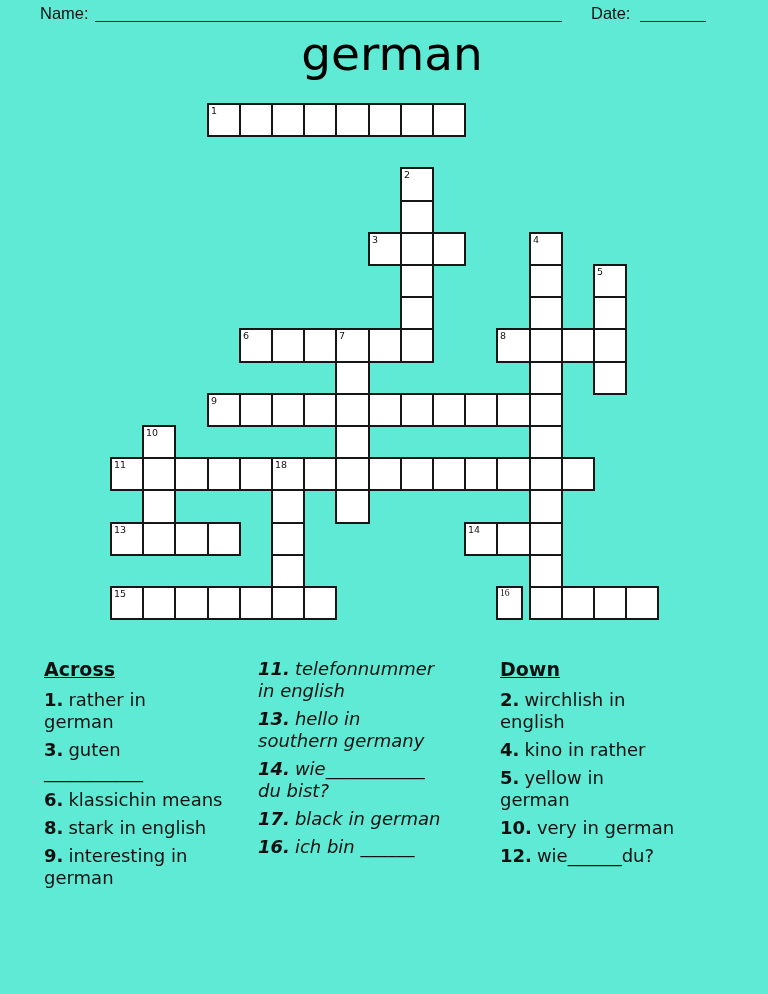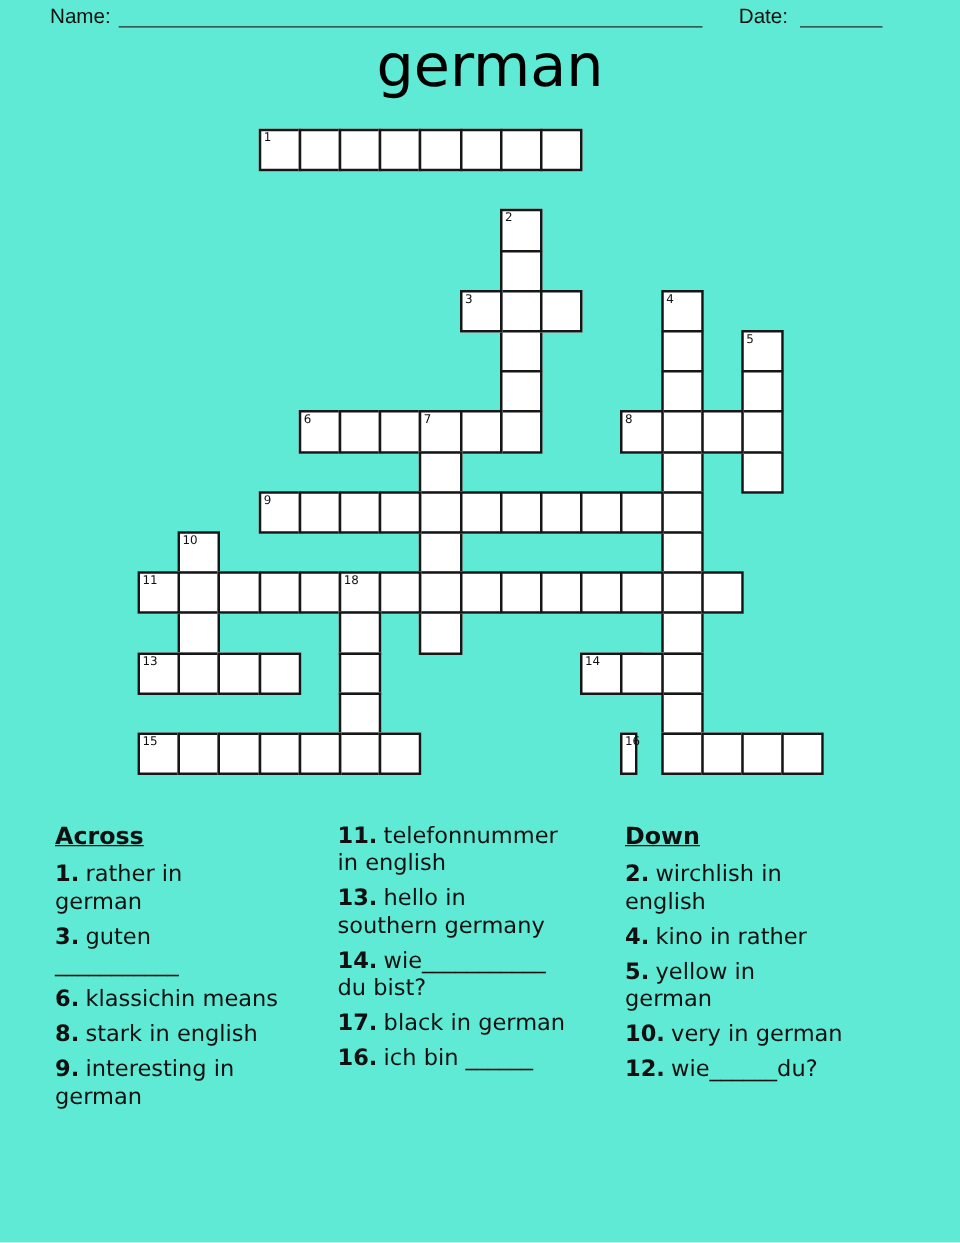--- a/index.html
+++ b/index.html
@@ -19,21 +19,21 @@
            font-size:47px; font-weight:500; color:#000; }
 
   
   .grid { position:absolute; left:0; top:0; width:768px; height:650px; }
   .cell { position:absolute; background:#fff; border:2px solid #161616; box-sizing:border-box; }
   .cellnum { position:absolute; top:0px; left:2px; font-size:9.5px; line-height:11px; color:#111; }
 
   
   .clue-col { position:absolute; top:658px; color:#101010; }
   .col-a { left:44px;  width:222px; }
-  .col-b { left:270px; width:226px; }
+  .col-b { left:258px; width:226px;font-style:italic; }
   .col-c { left:500px; width:250px; }
   .clue-head { font-size:19px; font-weight:bold; text-decoration:underline; margin:0 0 9px 0; }
   .clue { font-size:18px; line-height:22px; margin:0 0 6px 0; }
   .clue b { margin-right:5px; }
   .clue span { white-space:pre-wrap; }
 </style>
 </head>
 <body>
 
 <div class="page">
@@ -153,21 +153,21 @@
       </div>
       <div class="cell" style="left: 496px; top: 522px; width: 35px; height: 34px; border-color: rgb(22, 22, 22);"></div>
       <div class="cell" style="left: 110px; top: 586px; width: 34px; height: 34px; border-color: rgb(22, 22, 22);">
         <span class="cellnum">15</span>
       </div>
       <div class="cell" style="left: 142px; top: 586px; width: 34px; height: 34px; border-color: rgb(22, 22, 22);"></div>
       <div class="cell" style="left: 174px; top: 586px; width: 35px; height: 34px; border-color: rgb(22, 22, 22);"></div>
       <div class="cell" style="left: 207px; top: 586px; width: 34px; height: 34px; border-color: rgb(22, 22, 22);"></div>
       <div class="cell" style="left: 239px; top: 586px; width: 34px; height: 34px; border-color: rgb(22, 22, 22);"></div>
       <div class="cell" style="left: 303px; top: 586px; width: 34px; height: 34px; border-color: rgb(22, 22, 22);"></div>
-      <div class="cell" style="left: 496px; top: 586px; width: 14px; height: 34px; border-color: rgb(22, 22, 22);">
+      <div class="cell" style="left: 496px; top: 586px; width: 27px; height: 34px; border-color: rgb(22, 22, 22); font-family: Liberation Serif, serif;">
         <span class="cellnum">16</span>
       </div>
       <div class="cell" style="left: 561px; top: 586px; width: 34px; height: 34px; border-color: rgb(22, 22, 22);"></div>
       <div class="cell" style="left: 593px; top: 586px; width: 34px; height: 34px; border-color: rgb(22, 22, 22);"></div>
       <div class="cell" style="left: 625px; top: 586px; width: 34px; height: 34px; border-color: rgb(22, 22, 22);"></div>
     </div>
 
   <div id="clues">
       <div class="clue-col col-a">
         <h2 class="clue-head">Across</h2>

